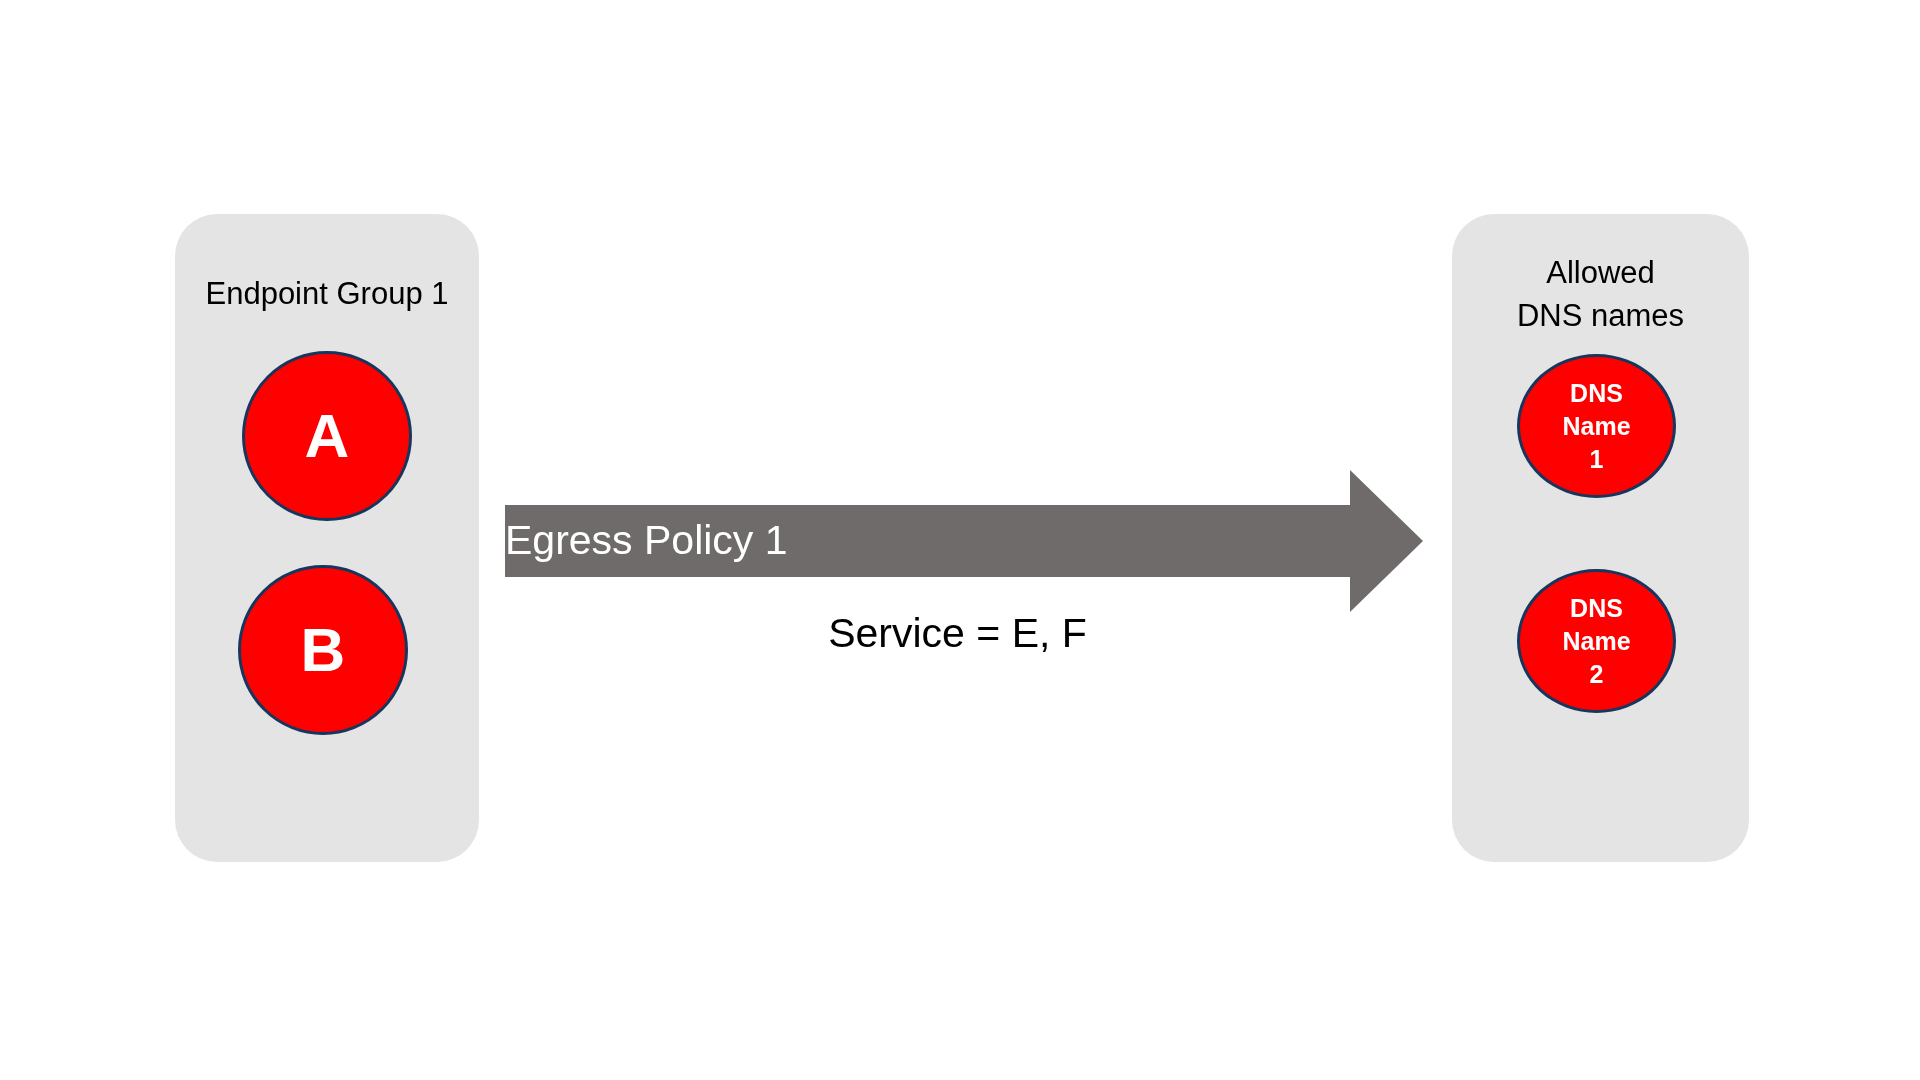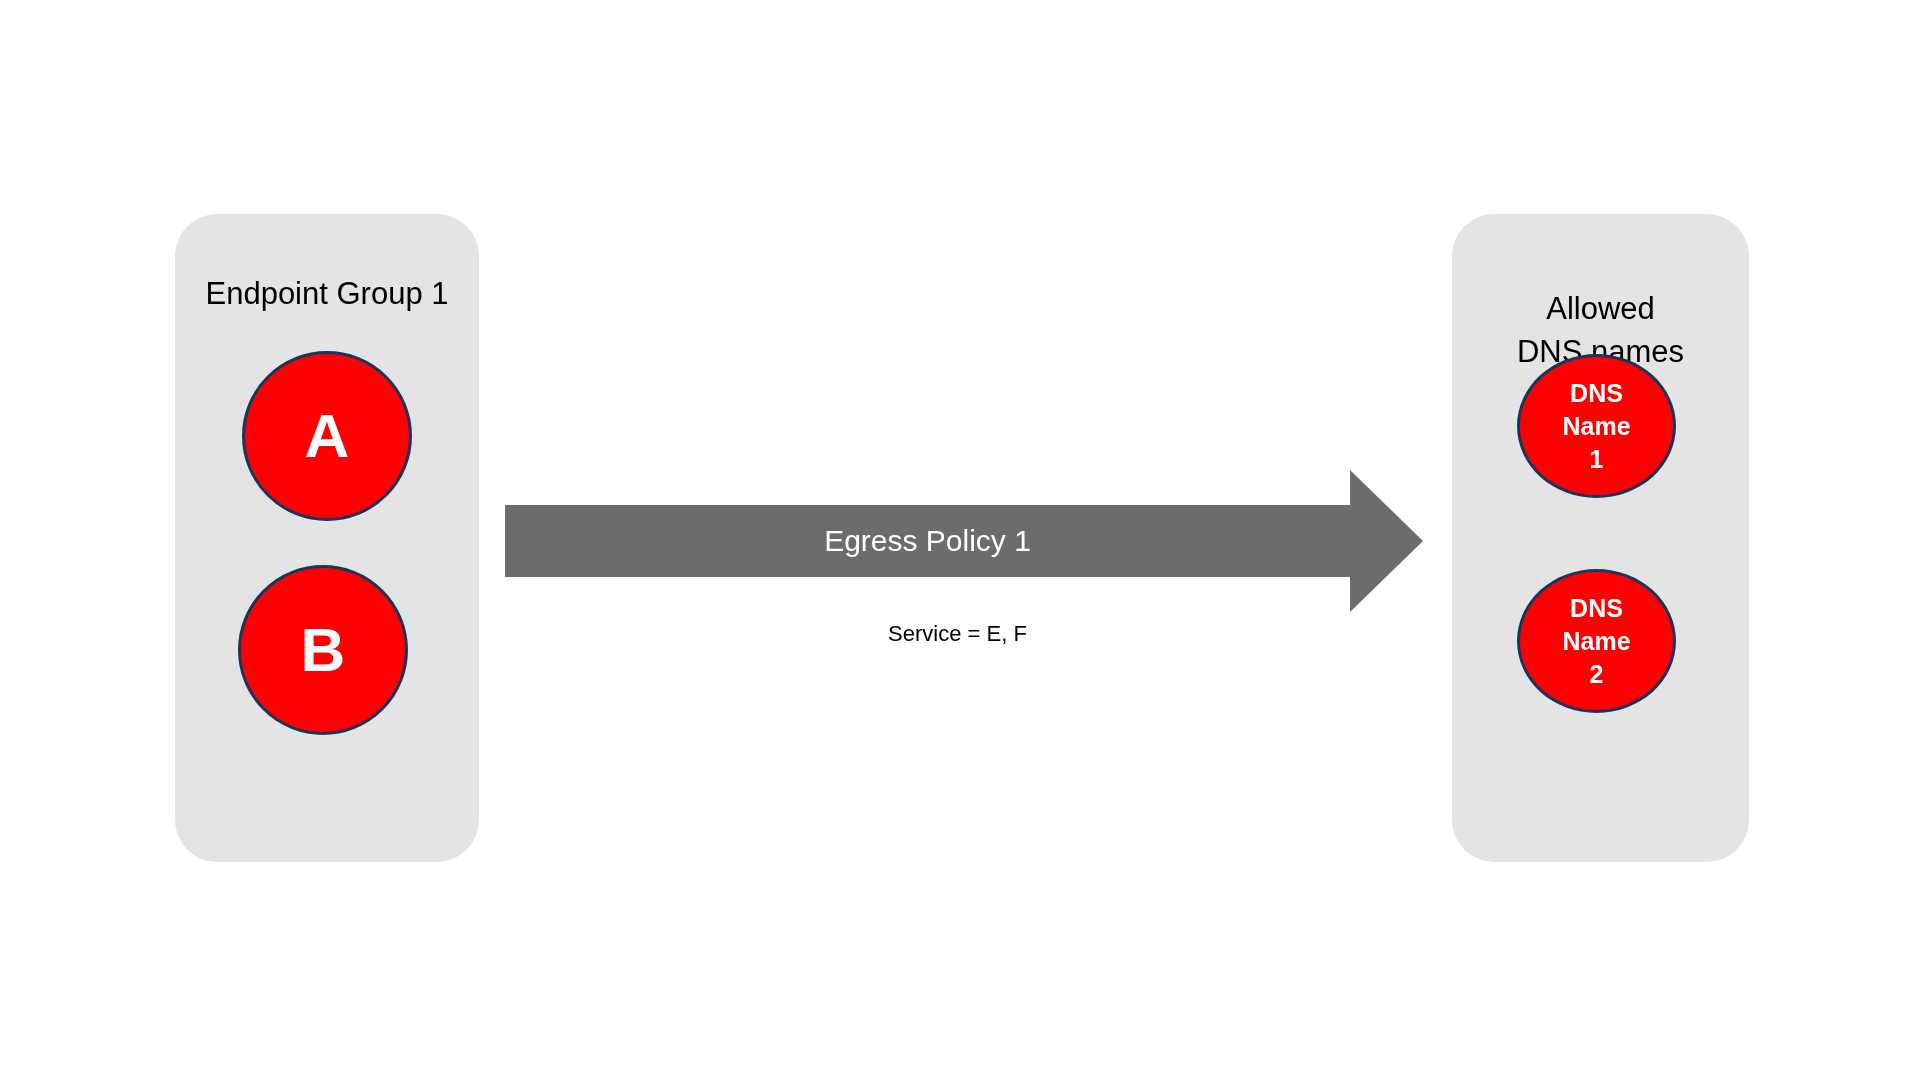--- a/index.html
+++ b/index.html
@@ -46,21 +46,21 @@
     width: 100%;
     text-align: center;
     color: #000000;
     font-size: 31px;
     line-height: 43px;
     font-weight: 400;
     letter-spacing: 0px;
     white-space: pre-line;
   }
   #panel-left .panel-title { top: 58px; }
-  #panel-right .panel-title { top: 37px; margin-top: 36px; }
+  #panel-right .panel-title { top: 37px; }
 
   
   .node {
     position: absolute;
     background: #FF0000;
     border: 3px solid #17365D;
     border-radius: 50%;
     box-sizing: border-box;
     display: flex;
     align-items: center;
@@ -96,33 +96,32 @@
     top: 470px;
     width: 918px;
     height: 142px;
   }
   #policy-arrow svg { display: block; }
   #policy-arrow-label {
     position: absolute;
     left: 505px;
     top: 519px;
     width: 845px;
-    text-align: center;
     color: #ffffff;
-    font-size: 30px;
+    font-size: 41px;
     line-height: 43px;
   }
   #policy-service-label {
     position: absolute;
     left: 505px;
     top: 612px;
     width: 905px;
     text-align: center;
     color: #000000;
-    font-size: 22px;
+    font-size: 41px;
     line-height: 43px;
   }
 </style>
 </head>
 <body>
 
 <div id="canvas">
 
   <div class="panel" id="panel-left">
     <div class="panel-title">Endpoint Group 1</div>

